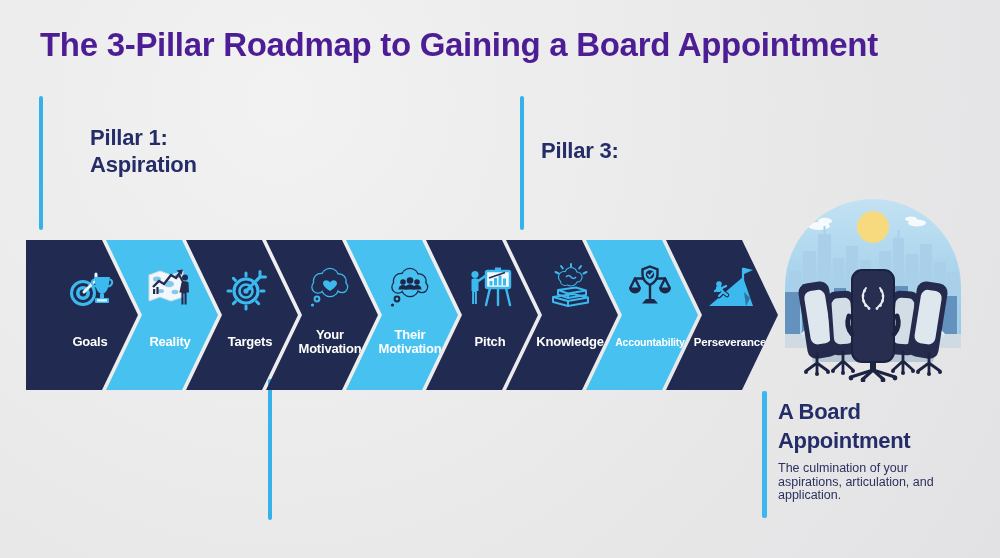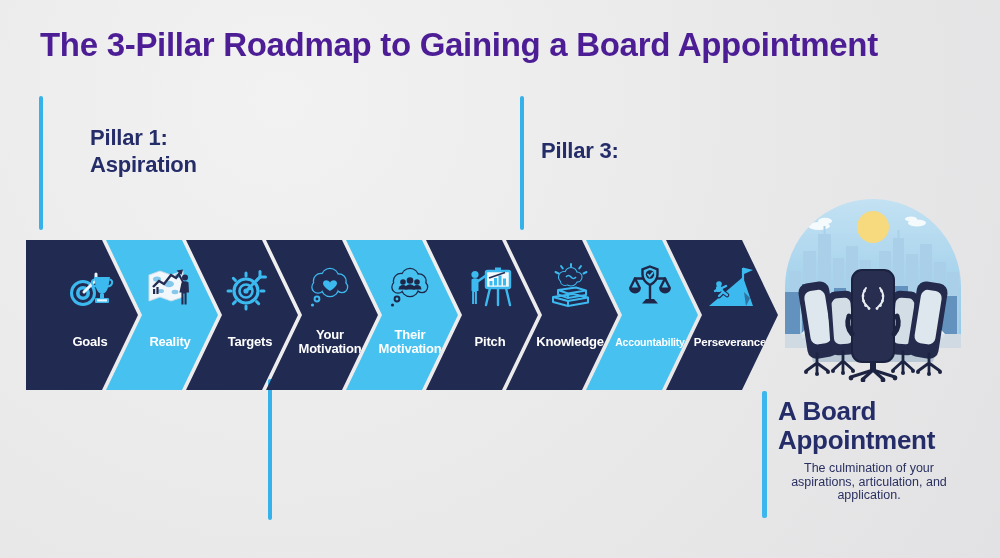--- a/index.html
+++ b/index.html
@@ -51,25 +51,25 @@
     letter-spacing:-0.2px;
   }
   .chev.c8 .label{font-size:10.5px;width:88px;}
   .chev.c9 .label{font-size:11.5px;width:102px;}
 
   
   .dome{position:absolute;left:783px;top:196px;width:180px;height:186px;}
   .rline{position:absolute;left:762px;top:391px;width:5px;height:127px;background:#3db6ee;border-radius:2px;}
   .rheading{
     position:absolute;left:778px;top:397px;width:200px;
-    font-size:26px;line-height:29px;font-weight:bold;color:#252d69;letter-spacing:-0.3px;
+    font-size:22px;line-height:29px;font-weight:bold;color:#252d69;letter-spacing:-0.3px;
   }
   .rdesc{
     position:absolute;left:778px;top:462px;width:182px;
-    font-size:12.5px;line-height:13.5px;color:#2a3160;text-align:center;
+    font-size:12.5px;line-height:13.5px;color:#2a3160;
   }
 </style>
 </head>
 <body>
 
 <div class="stage">
 
   <div class="title">The 3-Pillar Roadmap to Gaining a Board Appointment</div>
 
   <div class="pline p1"></div>

